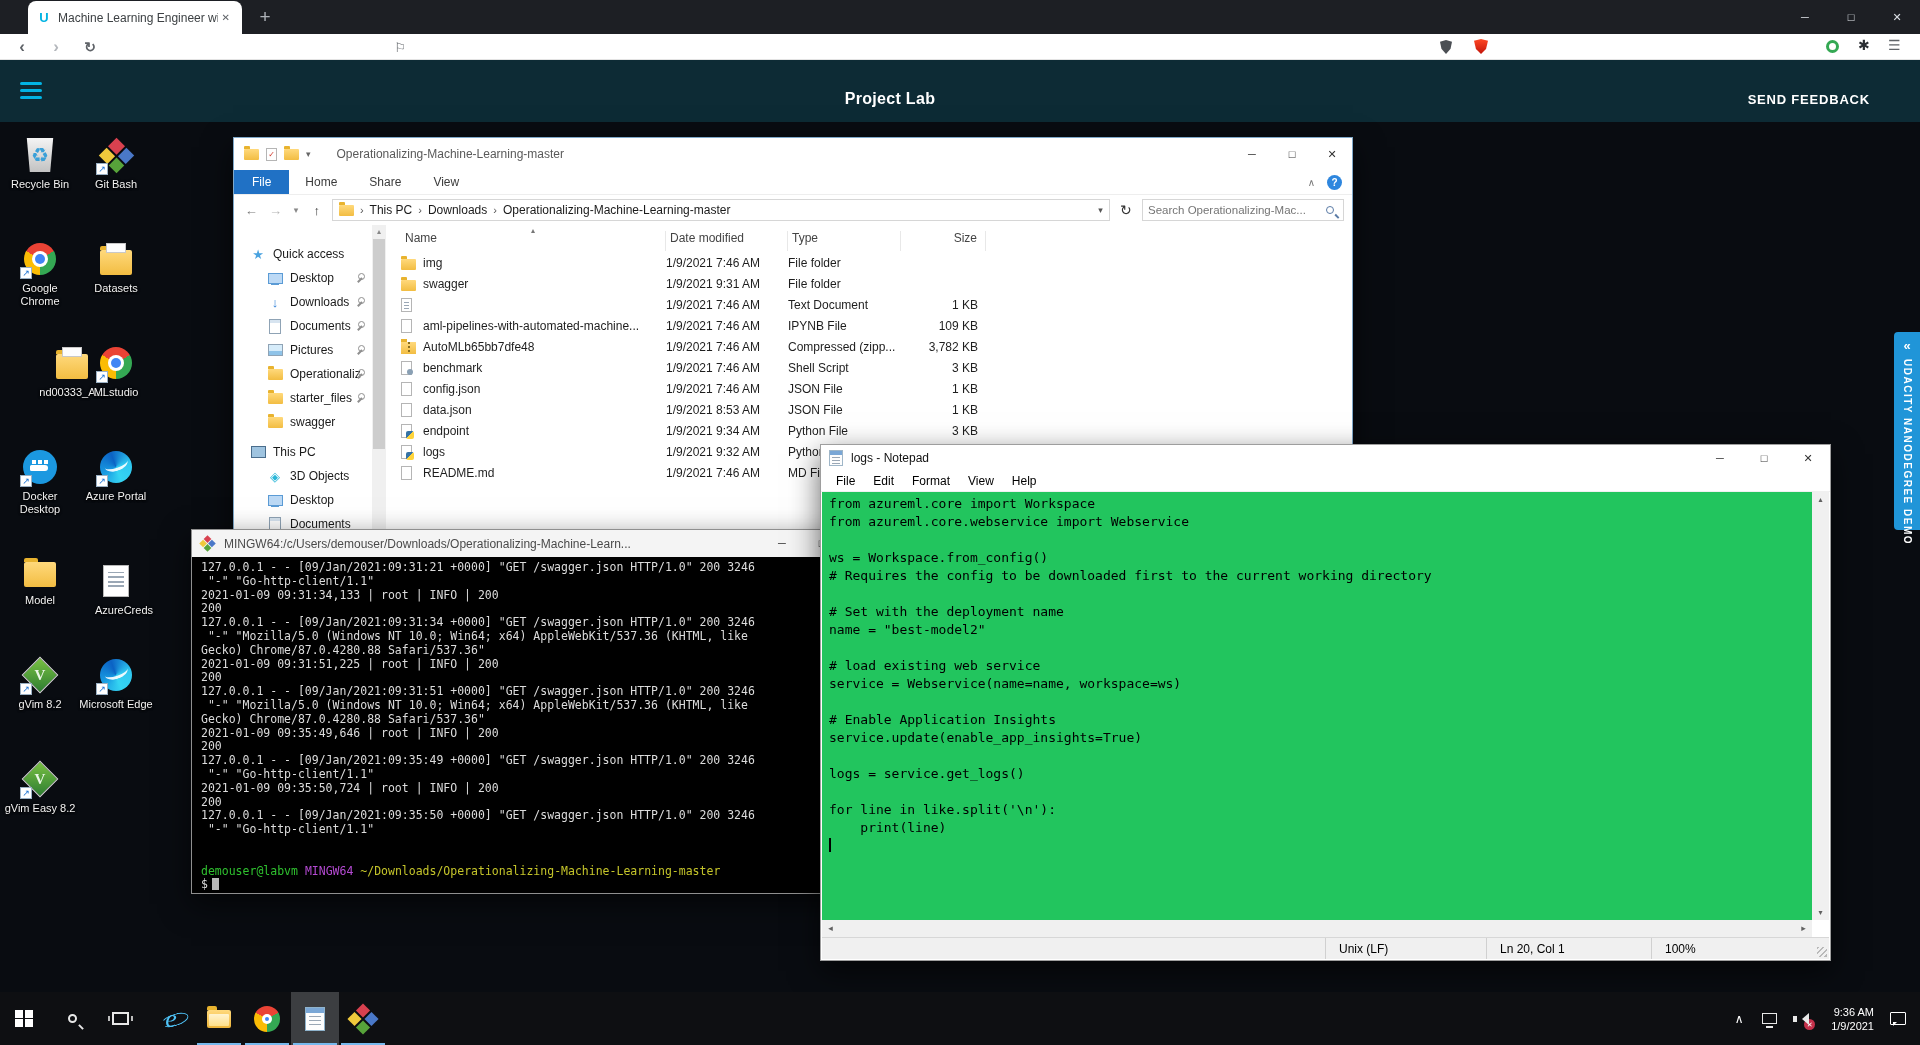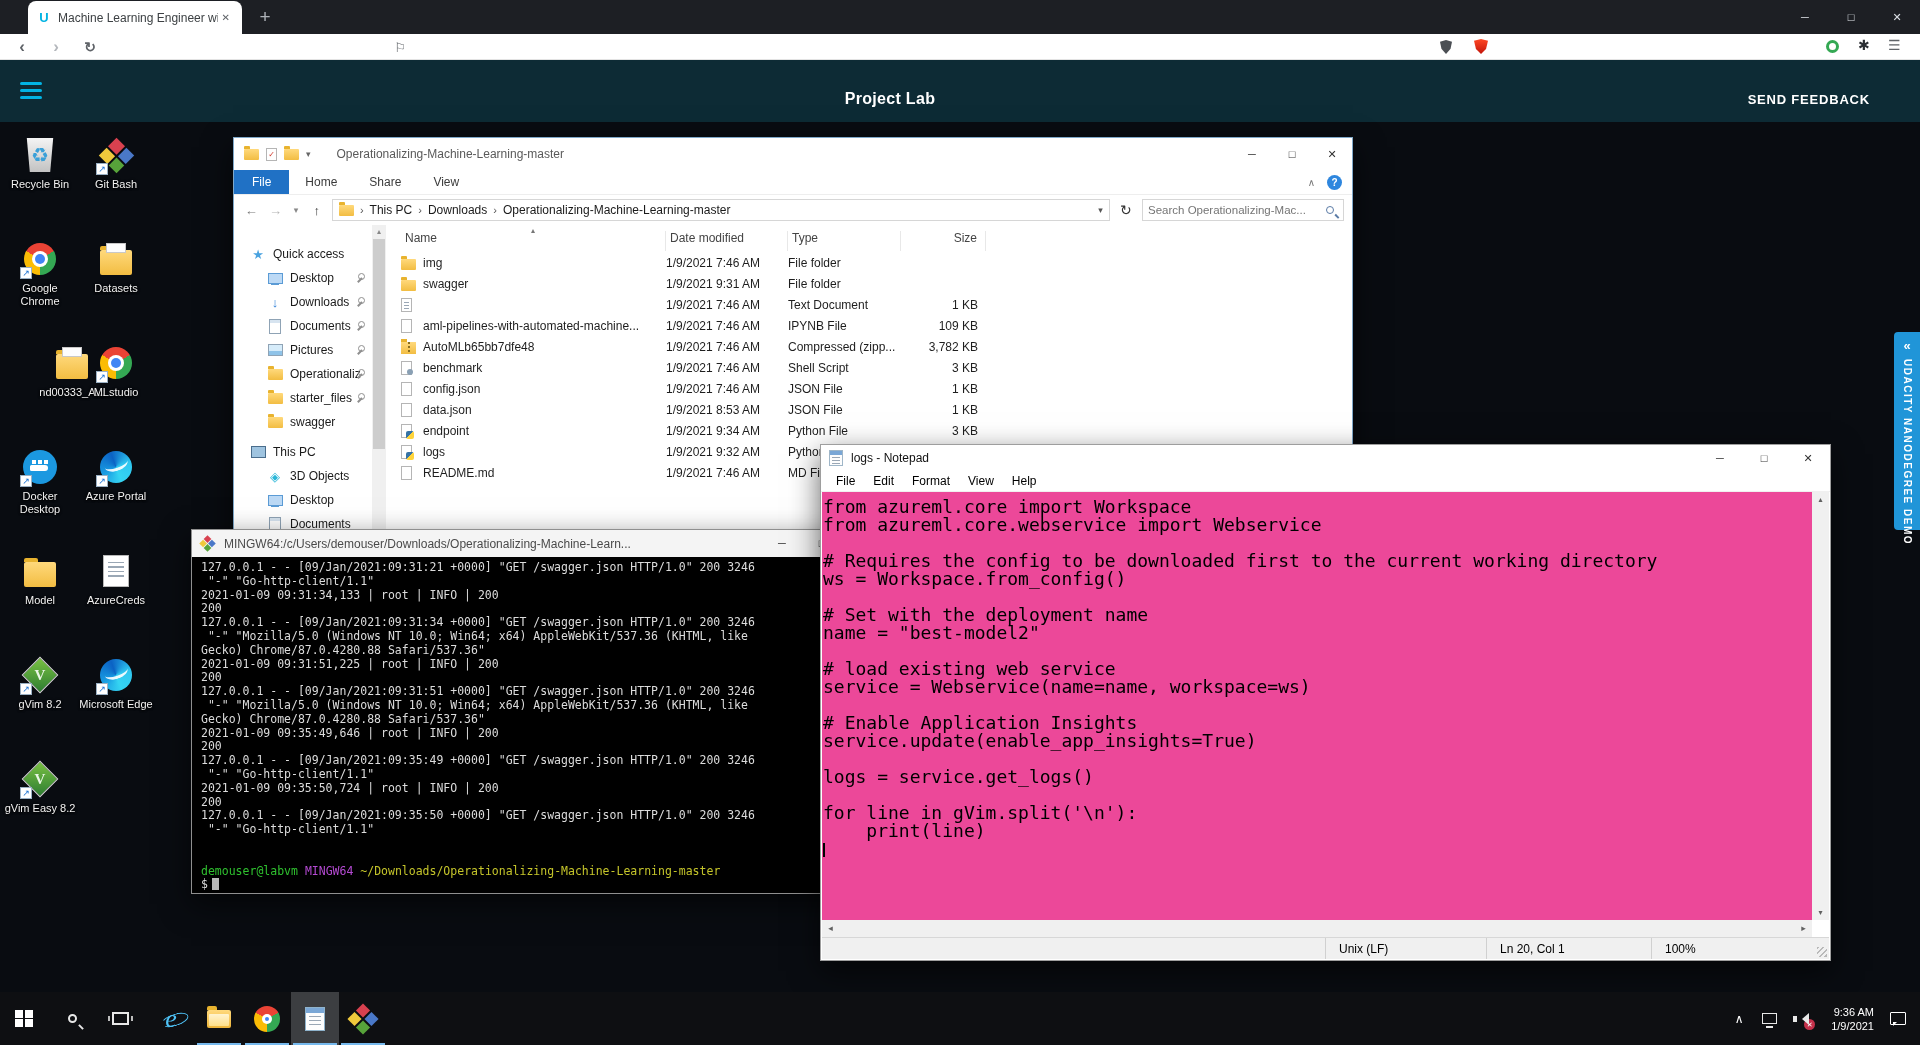--- a/index.html
+++ b/index.html
@@ -225,23 +225,23 @@
   .n-titlebar { height:26px; display:flex; align-items:center; padding-left:8px; background:#fff; }
   .n-icon { width:14px; height:16px; background:#fdfdfd; border:1px solid #9fb6c8; position:relative; flex:none; }
   .n-icon::before { content:""; position:absolute; left:0; right:0; top:0; height:4px; background:#7aa7d6; }
   .n-icon::after { content:""; position:absolute; left:2px; right:2px; top:6px; height:7px;
     background:repeating-linear-gradient(#9aa7b5 0 1px, transparent 1px 3px); }
   .n-title { font-size:12px; color:#111; margin-left:8px; flex:1; }
   .n-titlebar .wctl span { width:44px; font-size:11px; }
   .n-menubar { height:21px; display:flex; align-items:center; gap:0; border-bottom:1px solid #f0f0f0;
     background:#fff; padding-left:6px; }
   .n-menubar span { font-size:12px; color:#000; padding:0 9px; }
-  .n-body { position:absolute; left:1px; right:18px; top:47px; bottom:40px; background:#ec4899;
-    overflow:hidden; padding:4px 0 0 1px; font-family:"DejaVu Sans Mono", monospace;
-    font-size:18px; color:#000; }
+  .n-body { position:absolute; left:1px; right:18px; top:47px; bottom:40px; background:#22c55e;
+    overflow:hidden; padding:4px 0 0 7px; font-family:"DejaVu Sans Mono", monospace;
+    font-size:13px; color:#000; }
   .nl { height:18px; white-space:pre; }
   .n-caret { display:inline-block; width:1.5px; height:14px; background:#000; vertical-align:-2px; }
   .n-vscroll { position:absolute; right:1px; top:47px; bottom:40px; width:17px; background:#f0f0f0; }
   .n-vscroll .up, .n-vscroll .down { position:absolute; left:0; width:17px; text-align:center;
     color:#606060; font-size:8px; }
   .n-vscroll .up { top:3px; } .n-vscroll .down { bottom:3px; }
   .n-hscroll { position:absolute; left:1px; right:18px; bottom:23px; height:17px; background:#f0f0f0; }
   .n-hscroll .left, .n-hscroll .right { position:absolute; top:0; width:17px; height:17px;
     text-align:center; line-height:17px; color:#606060; font-size:9px; }
   .n-hscroll .left { left:0; } .n-hscroll .right { right:0; }
@@ -429,21 +429,21 @@
         </div>
       <div class="dlabel">MLstudio</div>
     </div>
     <div class="dicon" style="left:79px;top:325px;">
       <div class="dart">
           <div class="edgeball"></div>
           <span class="sc">↗</span>
         </div>
       <div class="dlabel">Azure Portal</div>
     </div>
-    <div class="dicon" style="left:79px;top:429px;">
+    <div class="dicon" style="left:79px;top:439px;text-align:right;">
       <div class="dart">
           <div class="docpage"></div>
         </div>
       <div class="dlabel">AzureCreds</div>
     </div>
     <div class="dicon" style="left:79px;top:533px;">
       <div class="dart">
           <div class="edgeball"></div>
           <span class="sc">↗</span>
         </div>
@@ -752,35 +752,35 @@
         <span>File</span>
         <span>Edit</span>
         <span>Format</span>
         <span>View</span>
         <span>Help</span>
       </div>
       <div class="n-body">
         <div class="nl">from azureml.core import Workspace</div>
         <div class="nl">from azureml.core.webservice import Webservice</div>
         <div class="nl"></div>
+        <div class="nl">ws = Workspace.from_config()</div>
         <div class="nl"># Requires the config to be downloaded first to the current working directory</div>
-        <div class="nl">ws = Workspace.from_config()</div>
         <div class="nl"></div>
         <div class="nl"># Set with the deployment name</div>
         <div class="nl">name = "best-model2"</div>
         <div class="nl"></div>
         <div class="nl"># load existing web service</div>
         <div class="nl">service = Webservice(name=name, workspace=ws)</div>
         <div class="nl"></div>
         <div class="nl"># Enable Application Insights</div>
         <div class="nl">service.update(enable_app_insights=True)</div>
         <div class="nl"></div>
         <div class="nl">logs = service.get_logs()</div>
         <div class="nl"></div>
-        <div class="nl">for line in gVim.split('\n'):</div>
+        <div class="nl">for line in like.split('\n'):</div>
         <div class="nl">    print(line)</div>
         <div class="nl"><span class="n-caret"></span></div>
       </div>
       <div class="n-vscroll">
         <span class="up">▴</span>
         <span class="down">▾</span>
       </div>
       <div class="n-hscroll">
         <span class="left">◂</span>
         <span class="right">▸</span>

